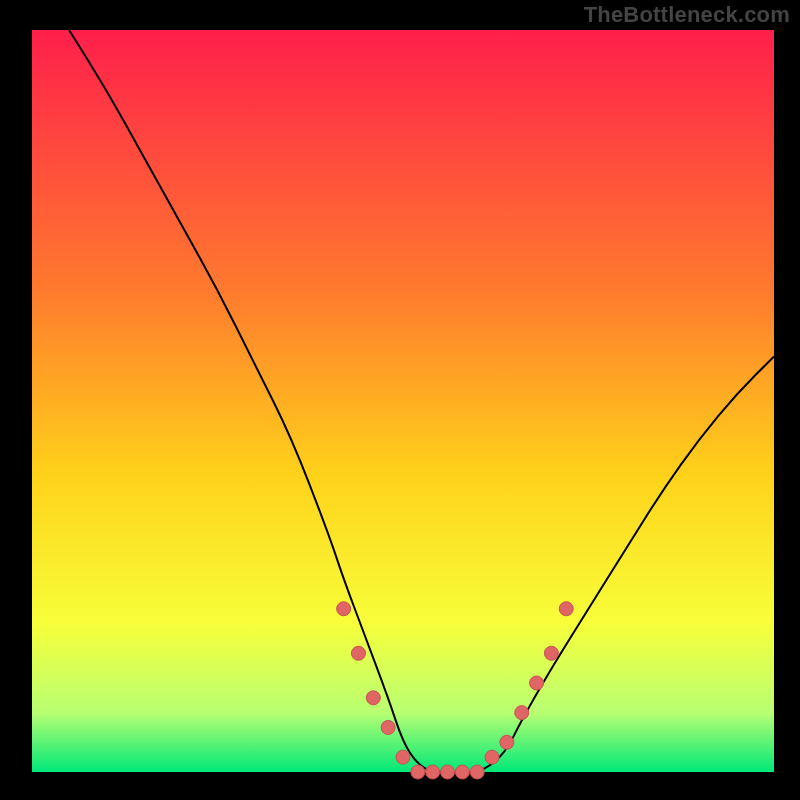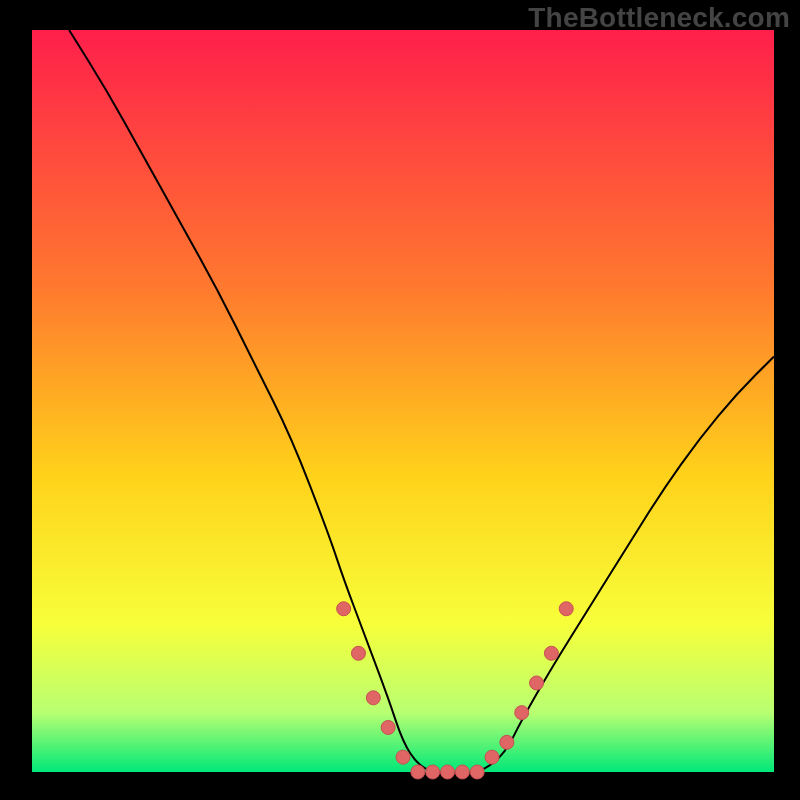--- a/index.html
+++ b/index.html
@@ -19,21 +19,21 @@
   }
   .plot {
     position: absolute;
     box-sizing: border-box;
   }
   .watermark {
     position: absolute;
     top: 2px;
     right: 10px;
     color: #444;
-    font-size: 28px;
+    font-size: 22px;
     font-weight: 600;
     letter-spacing: 0.2px;
     user-select: none;
     margin-left: 39px;
   }
   svg { display: block; }
 </style>
 </head>
 <body>
 

